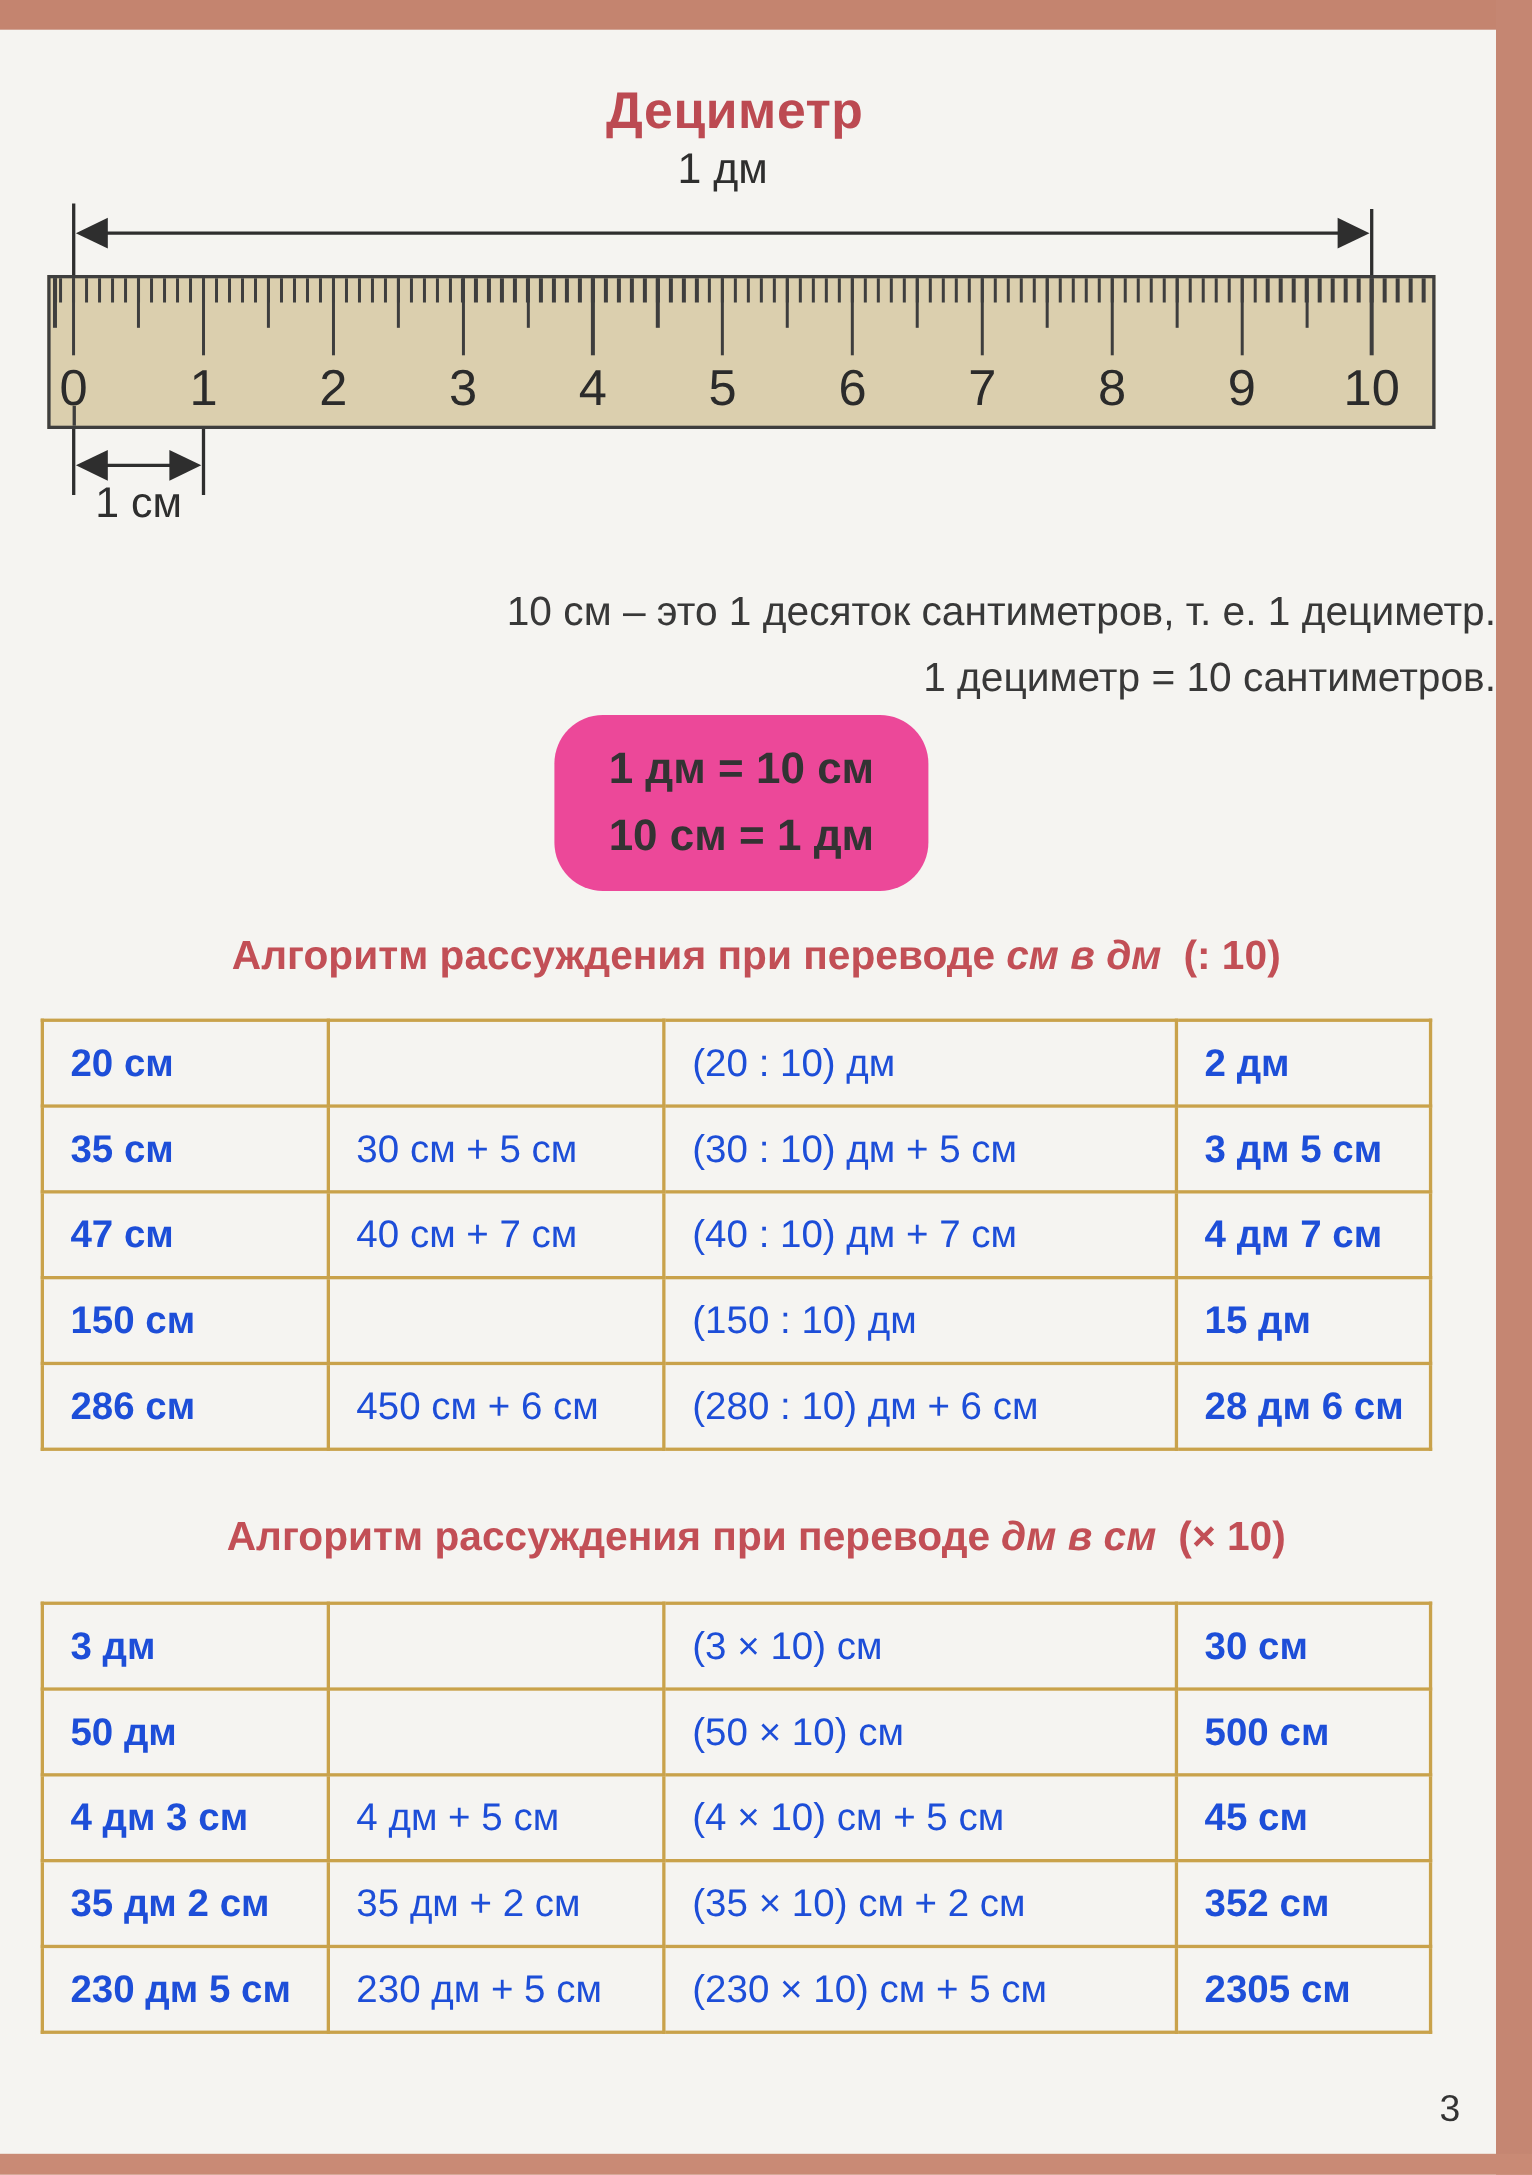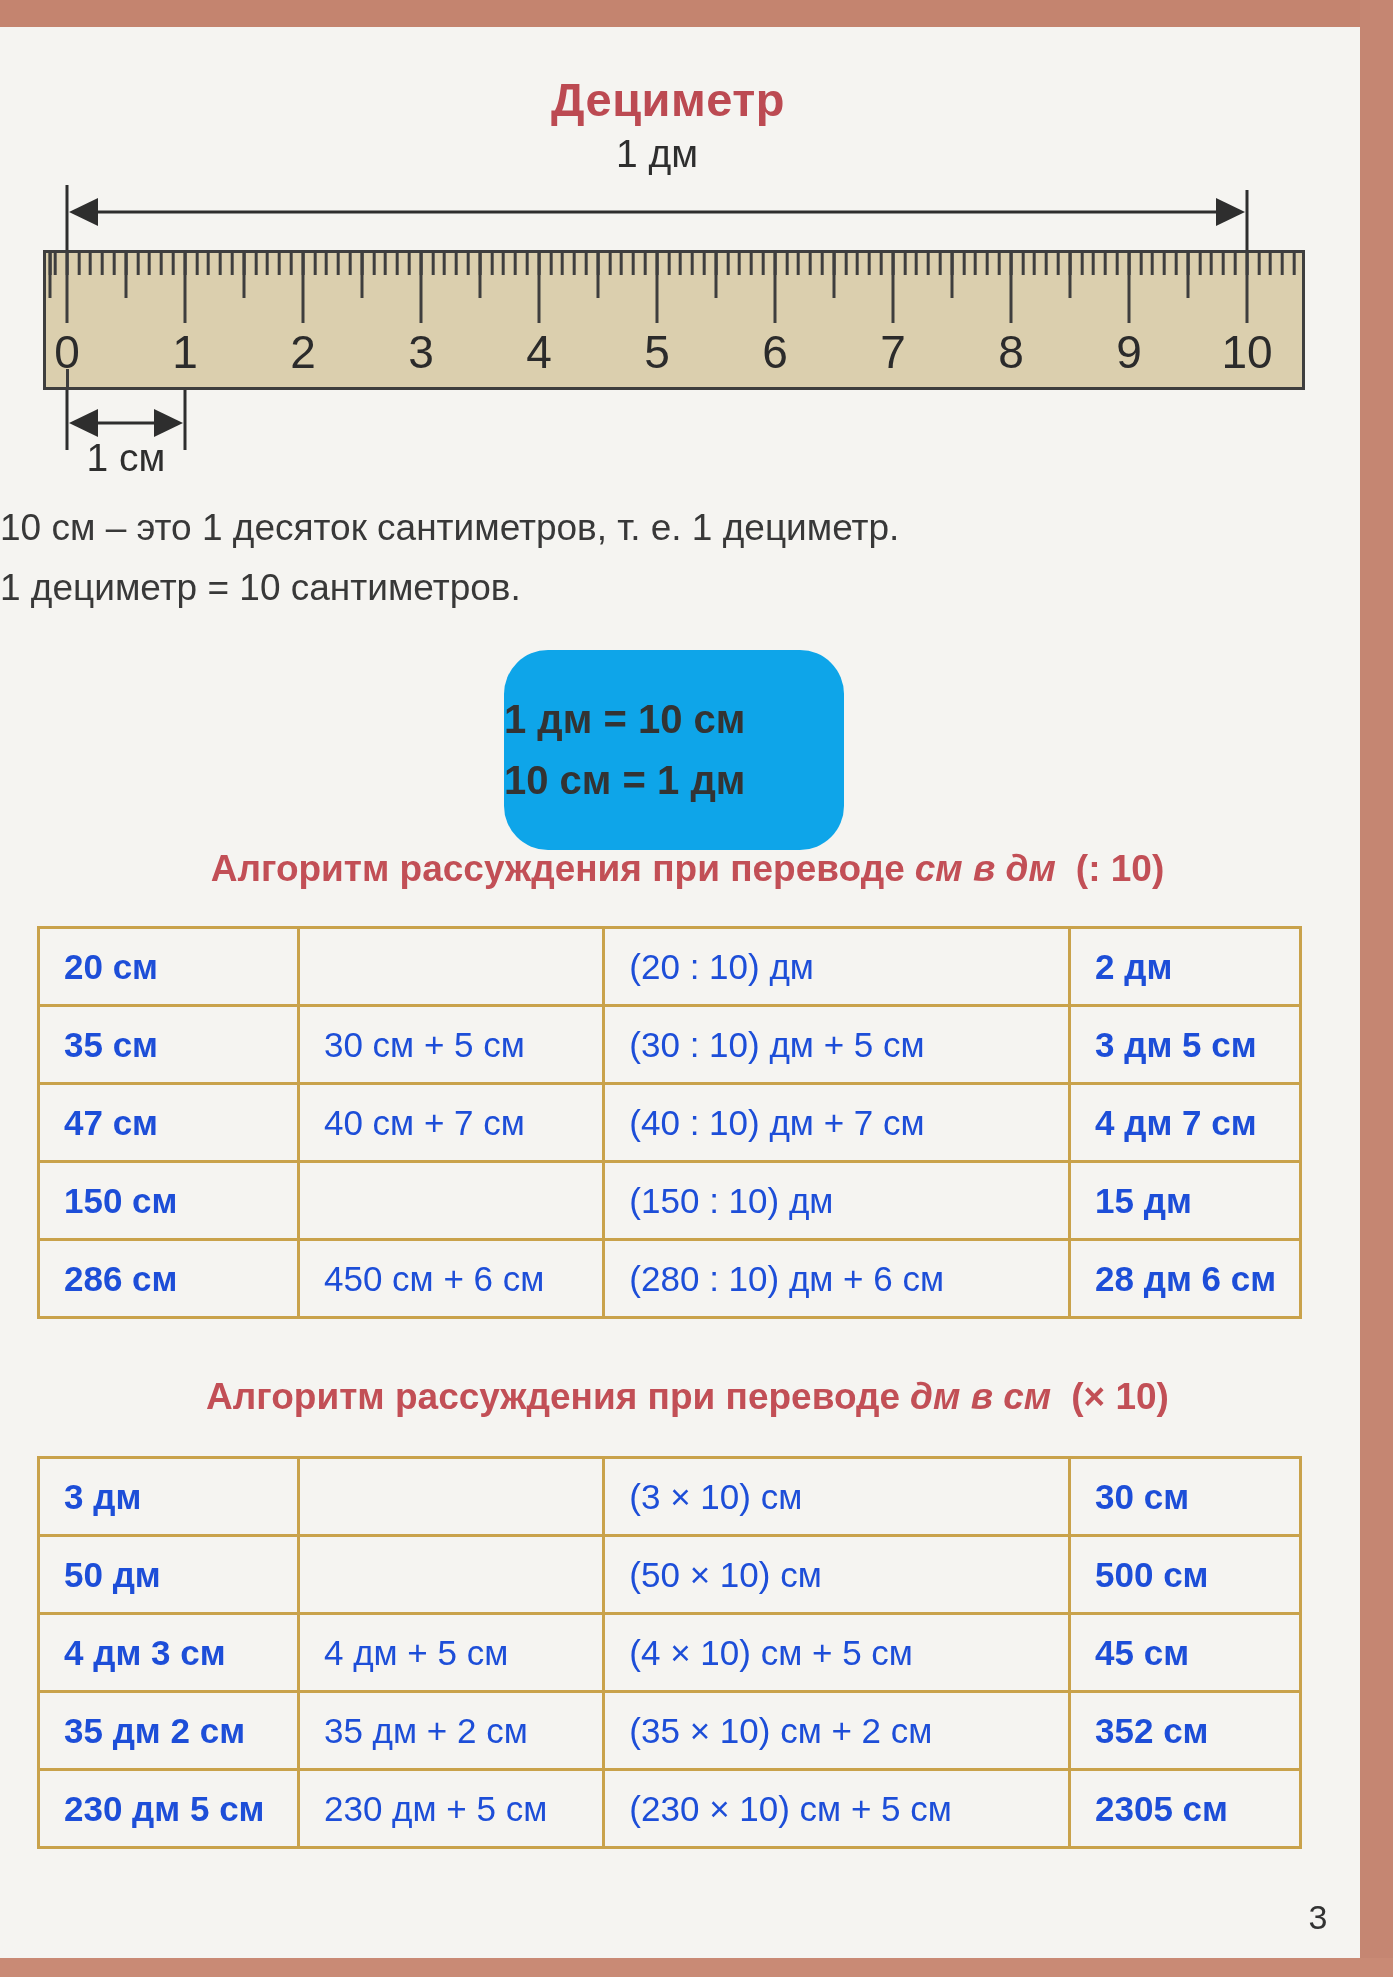--- a/index.html
+++ b/index.html
@@ -40,30 +40,30 @@
   .ticks-half { height:45px; background:repeating-linear-gradient(90deg,#3e3e3e 0 3px,transparent 3px 118px); background-position-x:78.5px; }
   .ticks-cm   { height:70px; background:repeating-linear-gradient(90deg,#3e3e3e 0 3px,transparent 3px 118px); background-position-x:19.5px; }
   .ruler-number {
     position:absolute; top:72px; transform:translateX(-50%);
     font-size:46px; color:#2b2b2b;
   }
   .zero-tick { position:absolute; left:19.5px; top:116px; width:3px; height:18px; background:#3e3e3e; }
 
   
   .intro {
-    position:absolute; top:498px; left:0; width:1360px;
-    text-align:left; font-size:37px; line-height:60px; color:#383838;
+    position:absolute; top:526px; left:0; width:1360px;
+    text-align:right; font-size:37px; line-height:60px; color:#383838;
   }
 
   
   .formula-box {
     position:absolute; top:650px; left:674px; transform:translateX(-50%);
-    width:340px; height:200px; background:#0ea5e9; border-radius:44px;
+    width:340px; height:160px; background:#ec4899; border-radius:44px;
     display:flex; flex-direction:column; justify-content:center;
-    font-size:40px; font-weight:bold; color:#333;
+    text-align:center; font-size:40px; font-weight:bold; color:#333;
     line-height:61px;
   }
 
   
   .section-heading {
     position:absolute; left:0; width:1360px; text-align:center;
     font-size:37px; font-weight:bold; color:#c24f56; white-space:nowrap;padding-left:15px;
   }
   .heading-1 { top:848px; }
   .heading-2 { top:1376px; }

